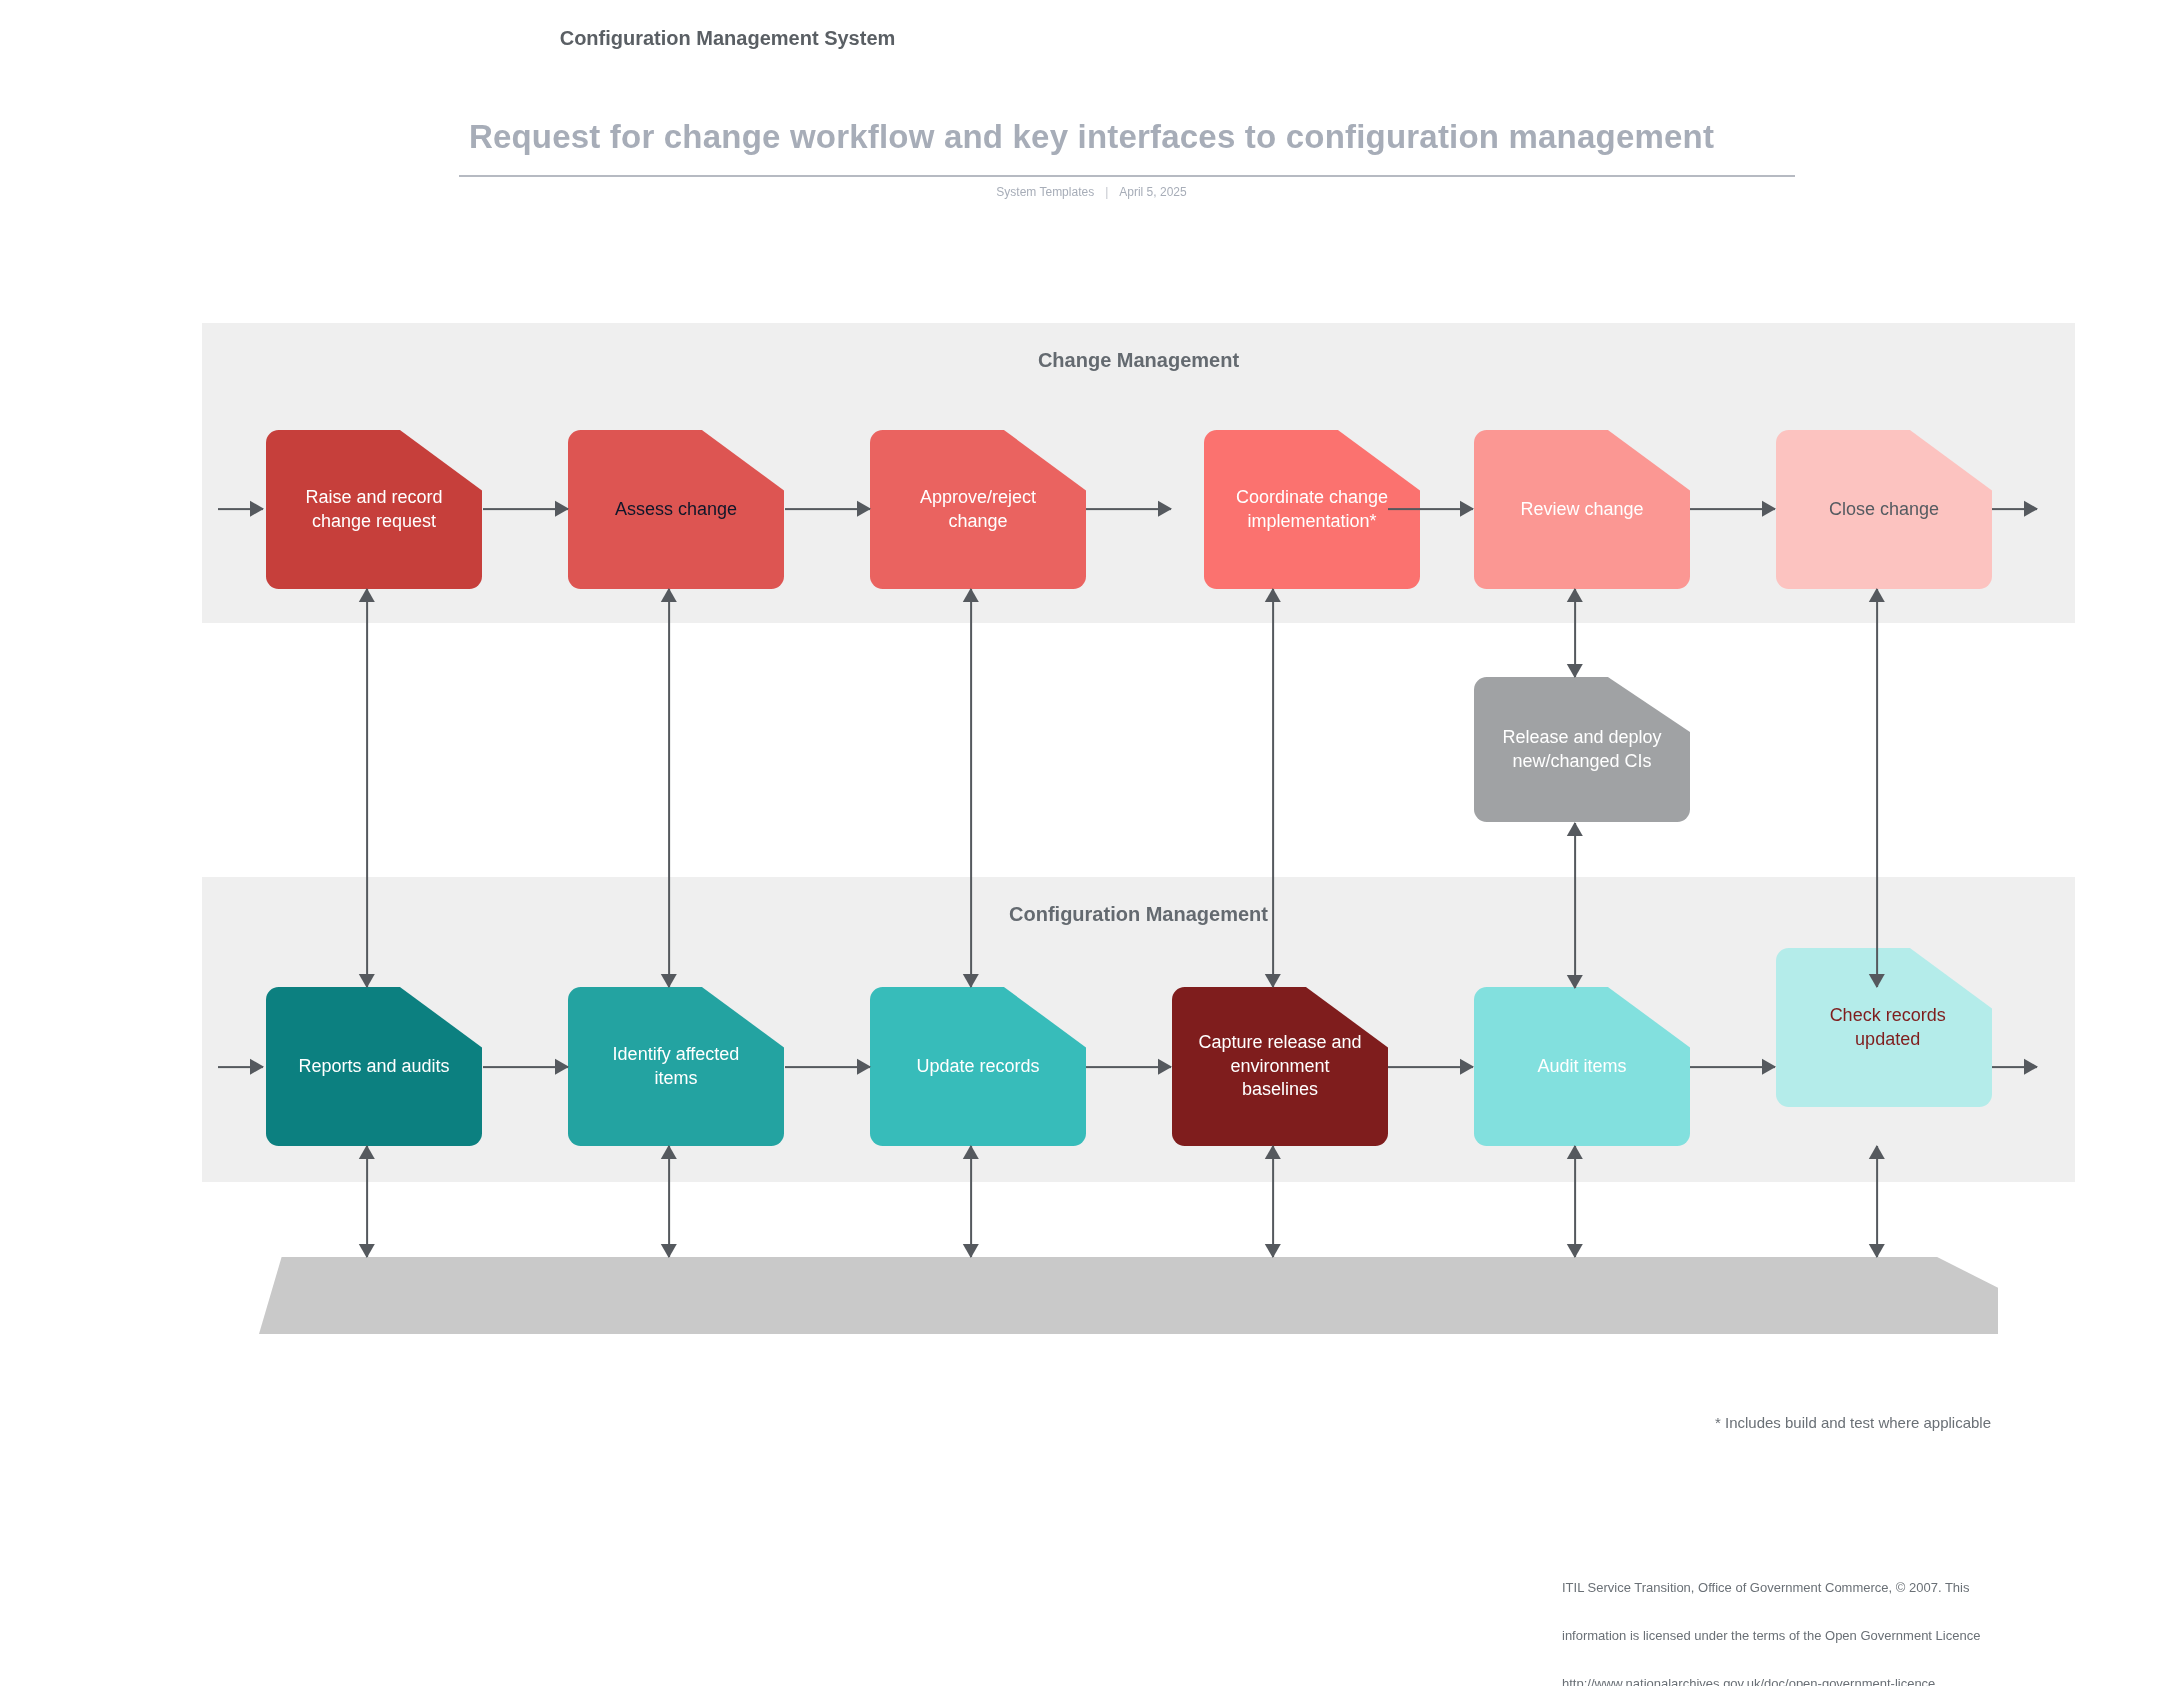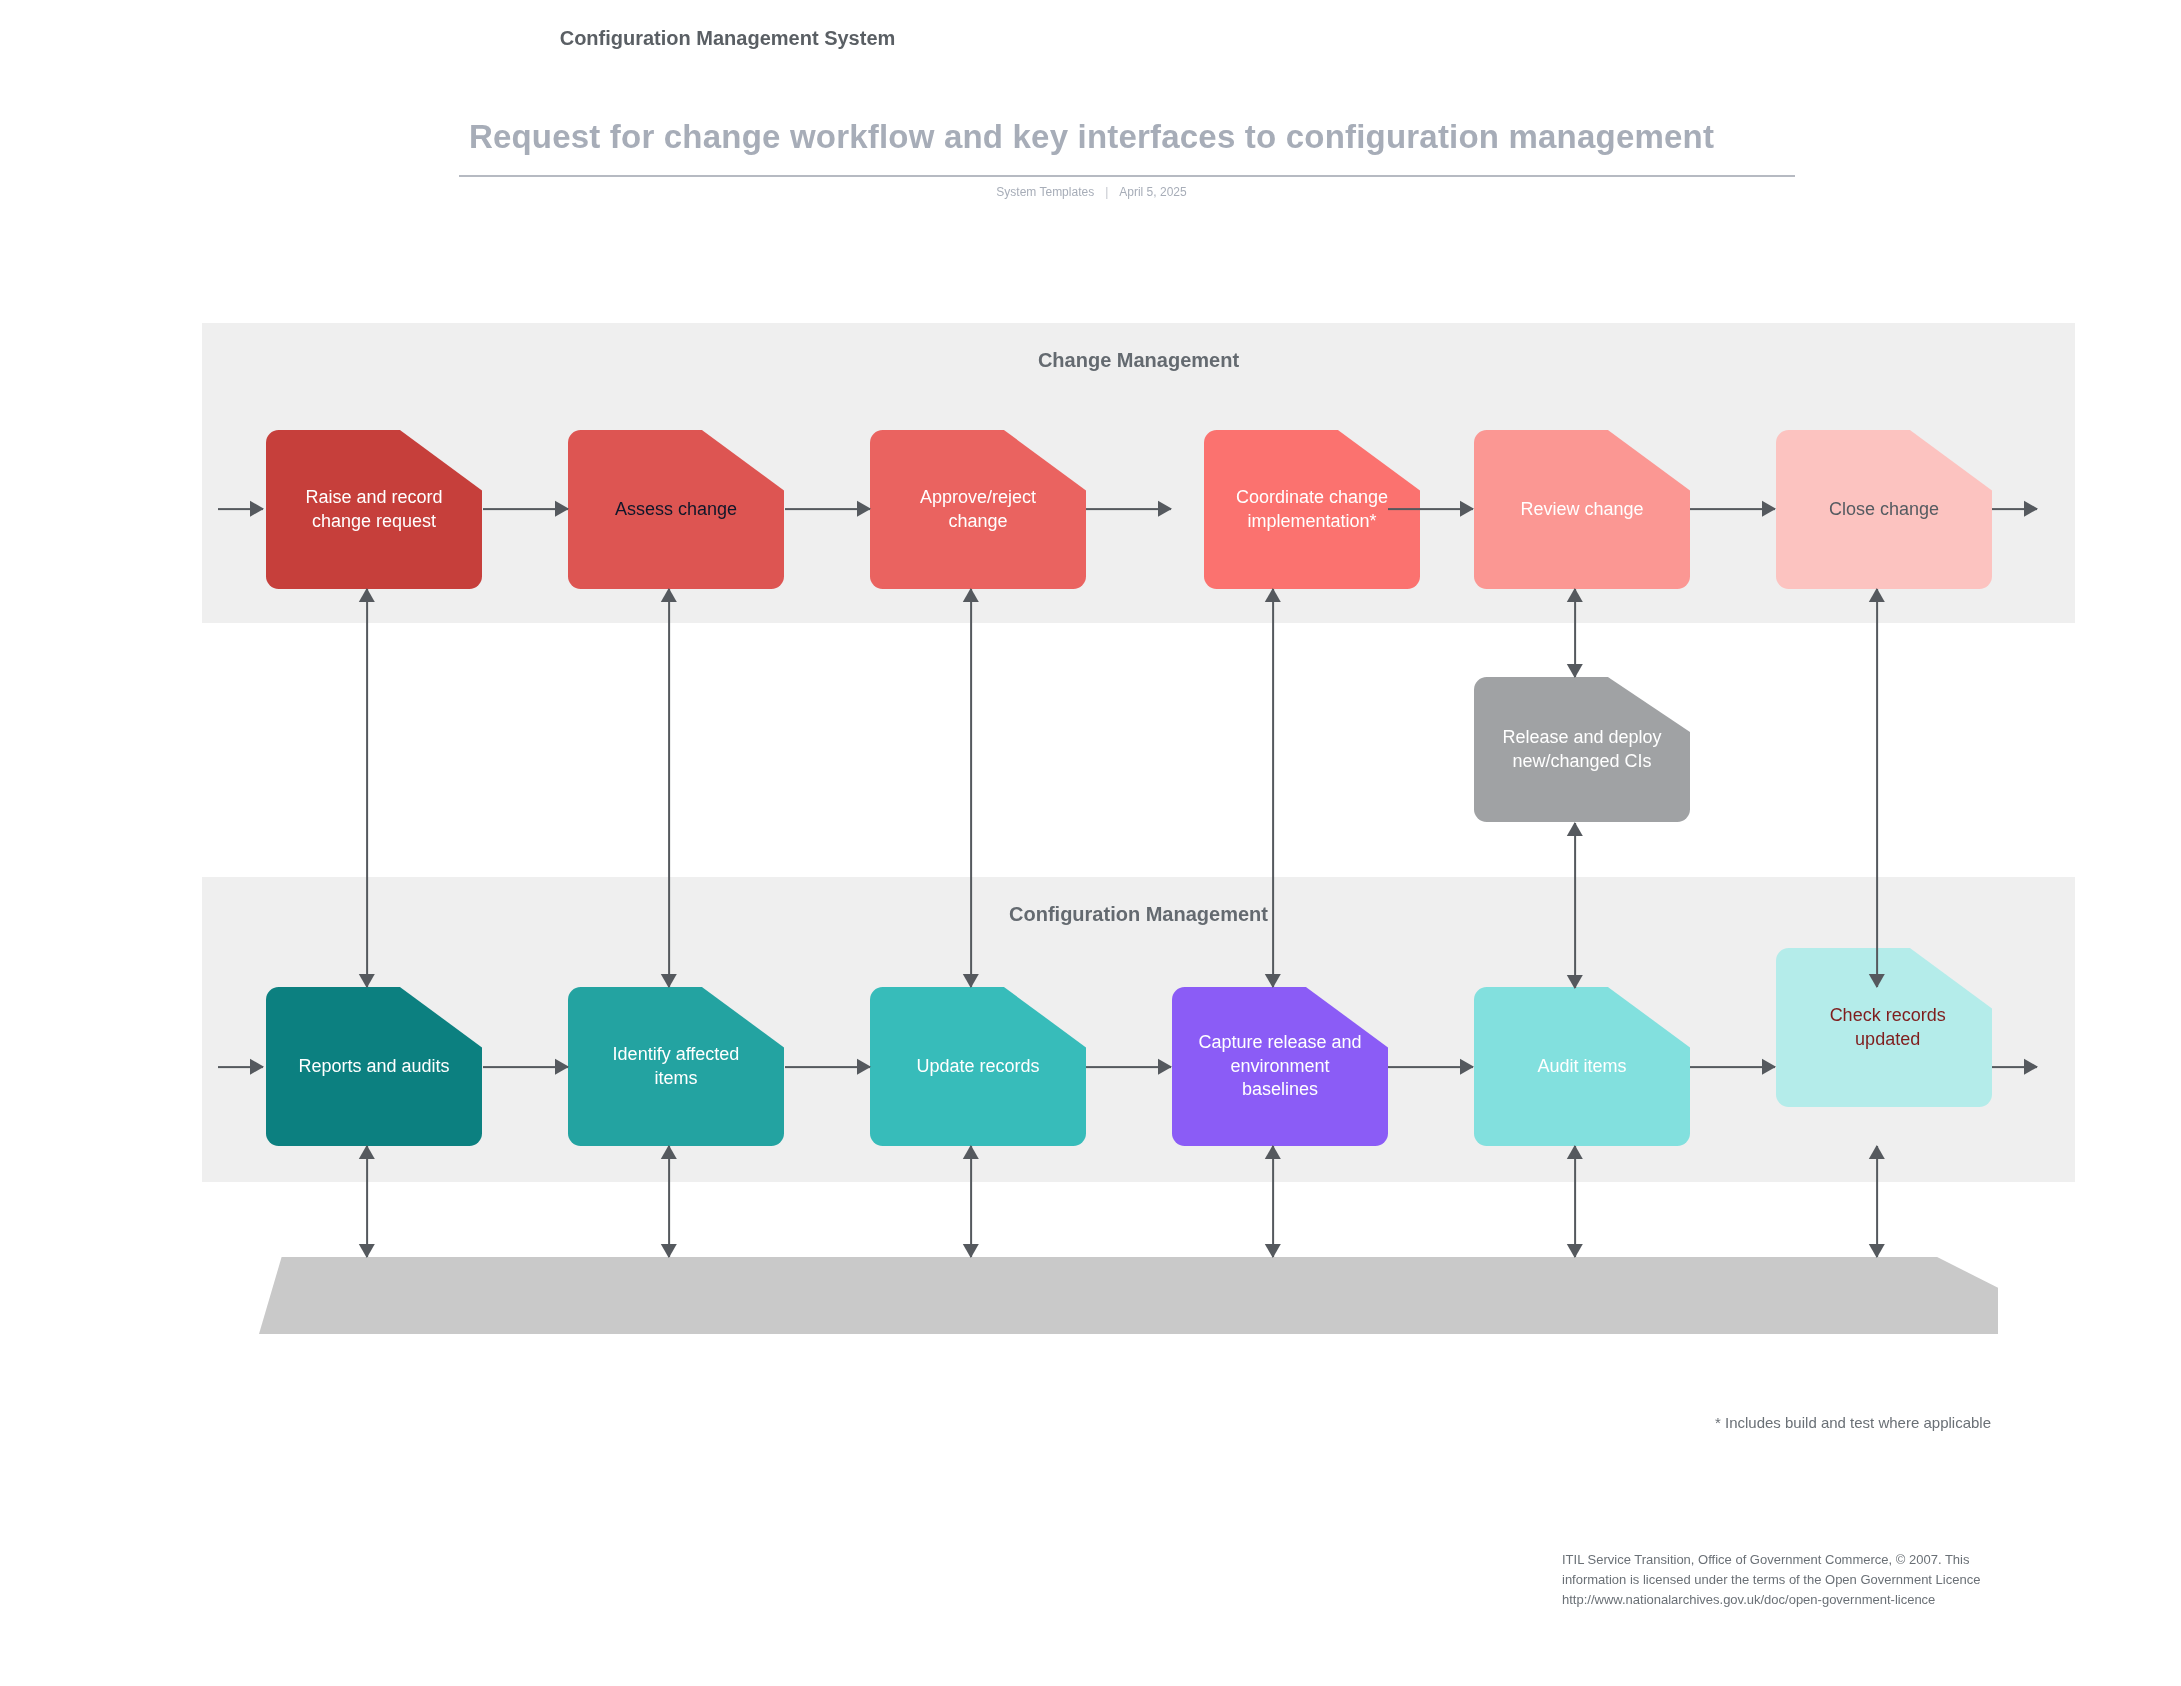--- a/index.html
+++ b/index.html
@@ -197,21 +197,21 @@
   }
   #attribution {
     position: absolute;
     left: 1562px;
     top: 1550px;
     width: 545px;
     font-size: 13px;
     line-height: 1.55;
     color: #6a7076;
   }
-  #attribution div { white-space: nowrap; }
+  #attribution div { white-space: nowrap; margin-top: 28px; }
 </style>
 </head>
 <body>
 
 <div id="header">
   <div id="doc-title">Request for change workflow and key interfaces to configuration management</div>
   <div id="title-rule"></div>
   <div id="subtitle">
     <span>System Templates</span><span class="sep">|</span><span>April 5, 2025</span>
   </div>
@@ -261,21 +261,21 @@
     <div class="node" style="left: 266px; top: 987px; width: 216px; height: 159px; background: rgb(12, 128, 128); color: rgb(255, 255, 255);">
       <span class="node-label">Reports and audits</span>
     </div>
     <div class="node" style="left: 568px; top: 987px; width: 216px; height: 159px; background: rgb(35, 163, 161); color: rgb(255, 255, 255);">
       <span class="node-label">Identify affected
 items</span>
     </div>
     <div class="node" style="left: 870px; top: 987px; width: 216px; height: 159px; background: rgb(55, 188, 186); color: rgb(255, 255, 255);">
       <span class="node-label">Update records</span>
     </div>
-    <div class="node" style="left: 1172px; top: 987px; width: 216px; height: 159px; background: #8b5cf6; color: rgb(255, 255, 255);">
+    <div class="node" style="left: 1172px; top: 987px; width: 216px; height: 159px; background: #7f1d1d; color: rgb(255, 255, 255);">
       <span class="node-label">Capture release and
 environment
 baselines</span>
     </div>
     <div class="node" style="left: 1474px; top: 987px; width: 216px; height: 159px; background: rgb(130, 224, 222); color: rgb(255, 255, 255);">
       <span class="node-label">Audit items</span>
     </div>
     <div class="node dark-text" style="left: 1776px; top: 948px; width: 216px; height: 159px; background: rgb(180, 236, 234); color: #7f1d1d; padding-left: 20px;">
       <span class="node-label">Check records
 updated</span>

